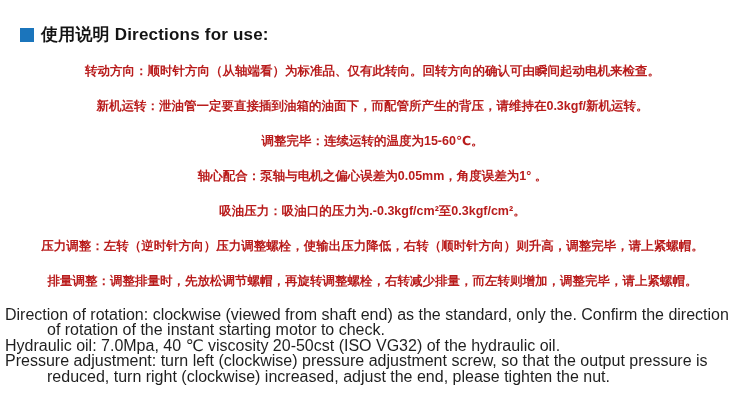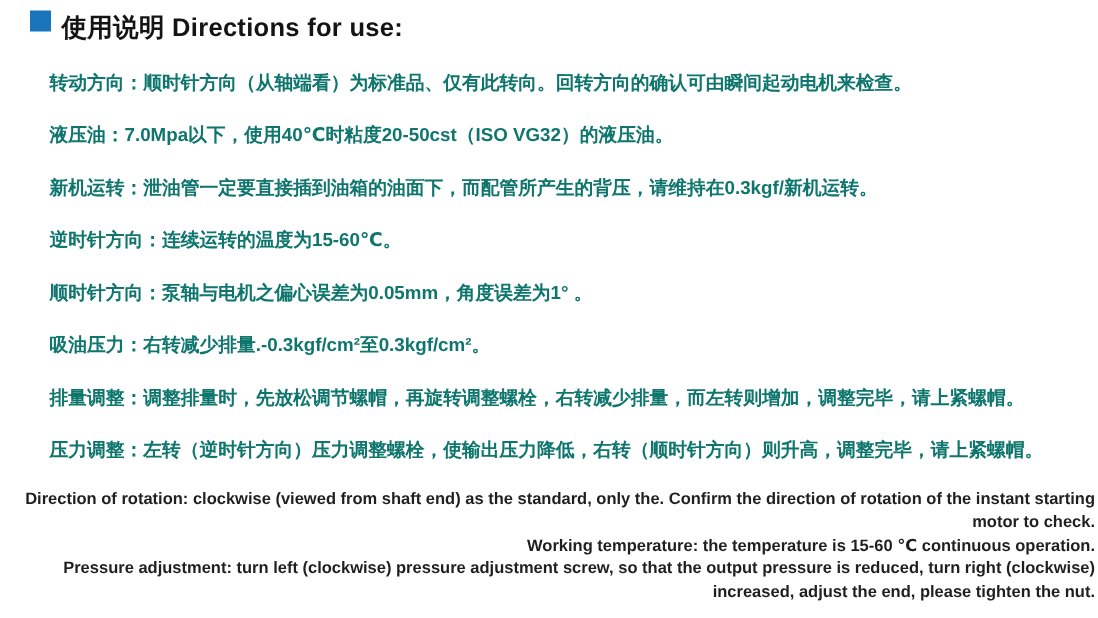--- a/index.html
+++ b/index.html
@@ -9,79 +9,79 @@
     width: 732px;
     height: 412px;
     background: #ffffff;
     font-family: "Liberation Sans", "DejaVu Sans", sans-serif;
     color: #2b2b2b;
     overflow: hidden;
   }
   .doc { padding-top: 7px; }
   .title-row {
     display: flex;
+    align-items: center;
     gap: 7px;
-    margin: 0 0 7px 20px;
+    margin: 16px 0 7px 20px;
   }
   .title-square {
     width: 14px;
     height: 14px;
     background: var(--accent);
     flex: 0 0 auto;
   }
   .title-text {
     font-size: 17px;
     font-weight: bold;
     color: #141414;
     letter-spacing: 0.2px;
     white-space: nowrap;
   }
   .cn-section { margin: 0 4px 0 17px; }
   .cn-line {
     margin: 16px;
     font-size: 12.5px;
     font-weight: bold;
     line-height: 19px;
-    color: #0f766e;
+    color: #b91c1c;
     padding-left: 63px;
     text-indent: -63px;
+    text-align: center;
   }
   .en-section { margin: 7px 2px 0 5px; }
   .en-line {
     margin: 0;
-    font-size: 11px;
-    font-weight: bold;
+    font-size: 16px;
+    font-weight: normal;
     line-height: 15.4px;
     color: #1f1f1f;
     padding-left: 42px;
     text-indent: -42px;
-    text-align: right;
   }
 </style>
 </head>
 <body>
 
 <div class="doc">
 
   <div class="title-row">
     <span class="title-square"></span>
     <span class="title-text">使用说明 Directions for use:</span>
   </div>
 
   <div class="cn-section">
     <p class="cn-line"><span>转动方向：</span><span>顺时针方向（从轴端看）为标准品、仅有此转向。回转方向的确认可由瞬间起动电机来检查。</span></p>
-    <p class="cn-line"><span>液压油：</span><span>7.0Mpa以下，使用40℃时粘度20-50cst（ISO VG32）的液压油。</span></p>
     <p class="cn-line"><span>新机运转：</span><span>泄油管一定要直接插到油箱的油面下，而配管所产生的背压，请维持在0.3kgf/新机运转。</span></p>
-    <p class="cn-line"><span>逆时针方向：</span><span>连续运转的温度为15-60℃。</span></p>
-    <p class="cn-line"><span>顺时针方向：</span><span>泵轴与电机之偏心误差为0.05mm，角度误差为1° 。</span></p>
-    <p class="cn-line"><span>吸油压力：</span><span>右转减少排量.-0.3kgf/cm²至0.3kgf/cm²。</span></p>
+    <p class="cn-line"><span>调整完毕：</span><span>连续运转的温度为15-60℃。</span></p>
+    <p class="cn-line"><span>轴心配合：</span><span>泵轴与电机之偏心误差为0.05mm，角度误差为1° 。</span></p>
+    <p class="cn-line"><span>吸油压力：</span><span>吸油口的压力为.-0.3kgf/cm²至0.3kgf/cm²。</span></p>
+    <p class="cn-line"><span>压力调整：</span><span>左转（逆时针方向）压力调整螺栓，使输出压力降低，右转（顺时针方向）则升高，调整完毕，请上紧螺帽。</span></p>
     <p class="cn-line"><span>排量调整：</span><span>调整排量时，先放松调节螺帽，再旋转调整螺栓，右转减少排量，而左转则增加，调整完毕，请上紧螺帽。</span></p>
-    <p class="cn-line"><span>压力调整：</span><span>左转（逆时针方向）压力调整螺栓，使输出压力降低，右转（顺时针方向）则升高，调整完毕，请上紧螺帽。</span></p>
   </div>
 
   <div class="en-section">
     <p class="en-line">Direction of rotation: clockwise (viewed from shaft end) as the standard, only the. Confirm the direction of rotation of the instant starting motor to check.</p>
-    <p class="en-line">Working temperature: the temperature is 15-60 ℃ continuous operation.</p>
+    <p class="en-line">Hydraulic oil: 7.0Mpa, 40 ℃ viscosity 20-50cst (ISO VG32) of the hydraulic oil.</p>
     <p class="en-line">Pressure adjustment: turn left (clockwise) pressure adjustment screw, so that the output pressure is reduced, turn right (clockwise) increased, adjust the end, please tighten the nut.</p>
 
   </div>
 
 </div>
 
 </body></html>

